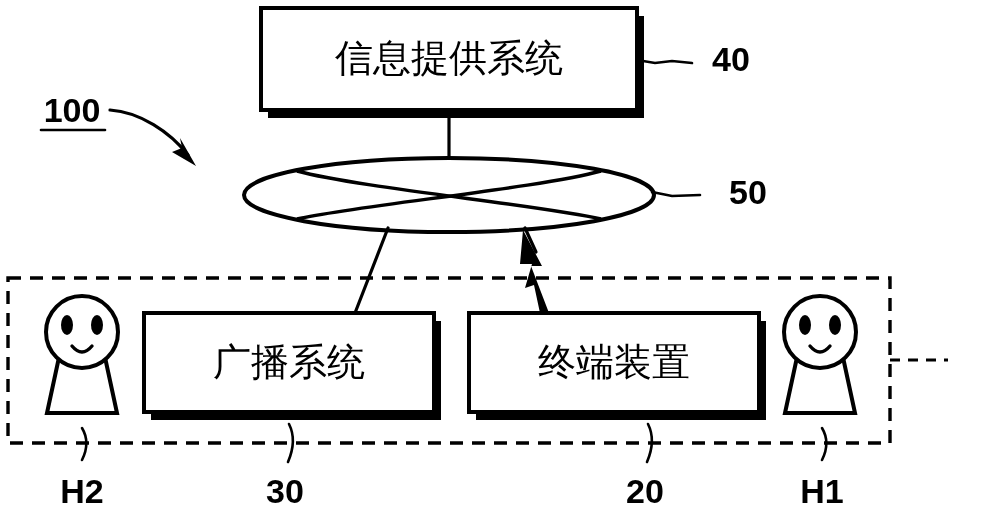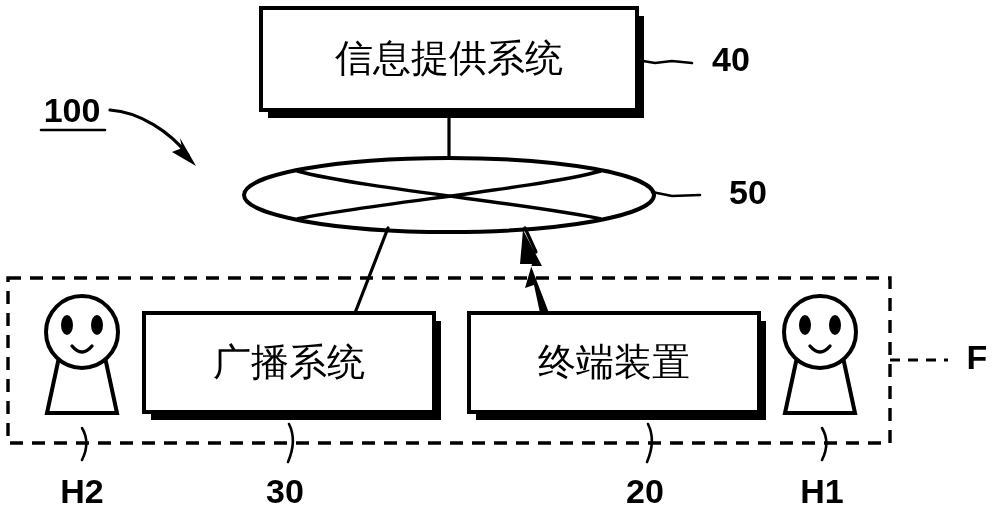--- a/index.html
+++ b/index.html
@@ -9,21 +9,20 @@
   }
   body {
     font-family: "Liberation Sans", sans-serif;
   }
   #diagram-root {
     position: relative;
     width: 968px;
     height: 521px;
     background: #ffffff;
     overflow: hidden;
-    padding-left: 32px;
   }
   #diagram-svg {
     position: absolute;
     top: 0;
     left: 0;
     width: 1000px;
     height: 521px;
   }
   .box-label {
     font-family: "DejaVu Sans", sans-serif;

